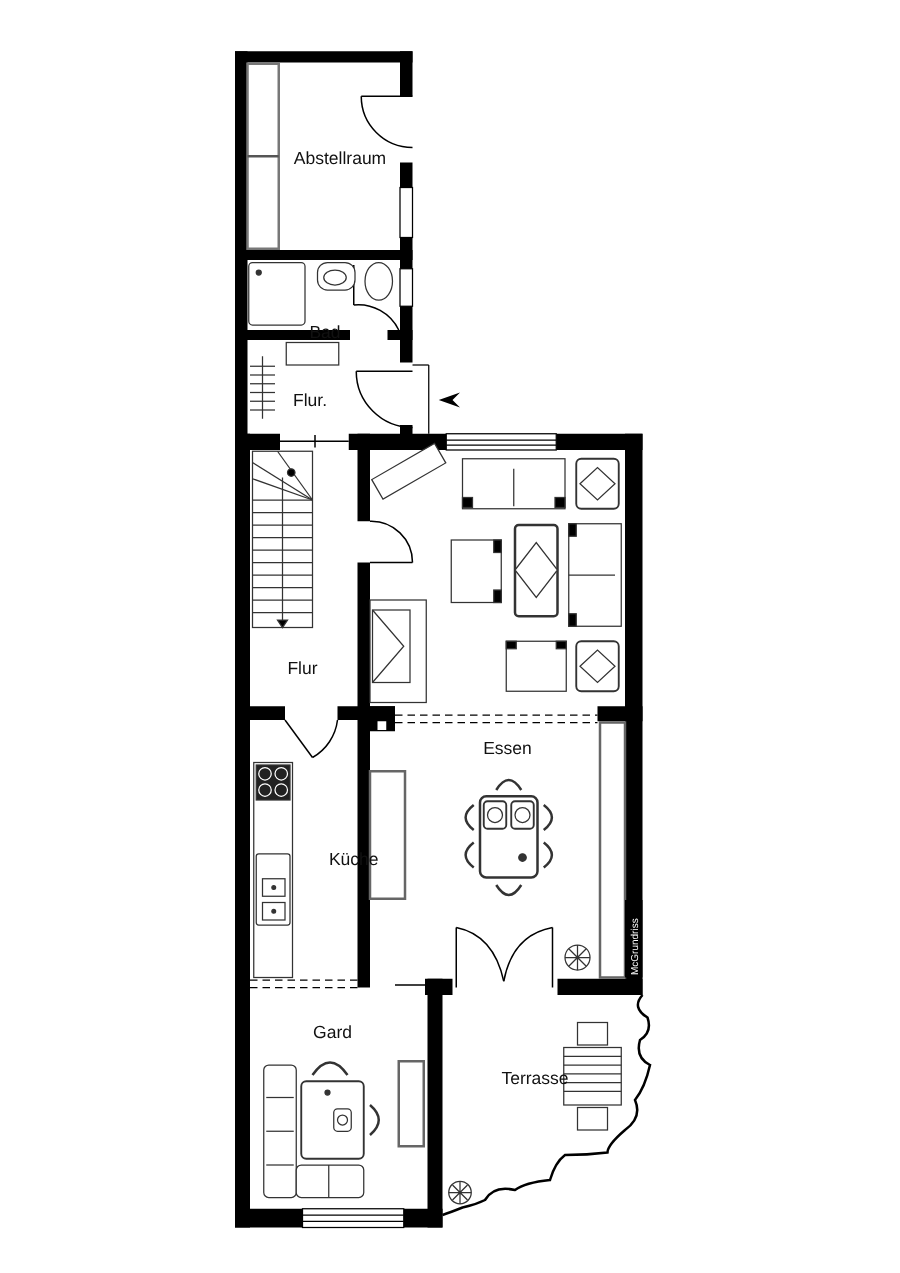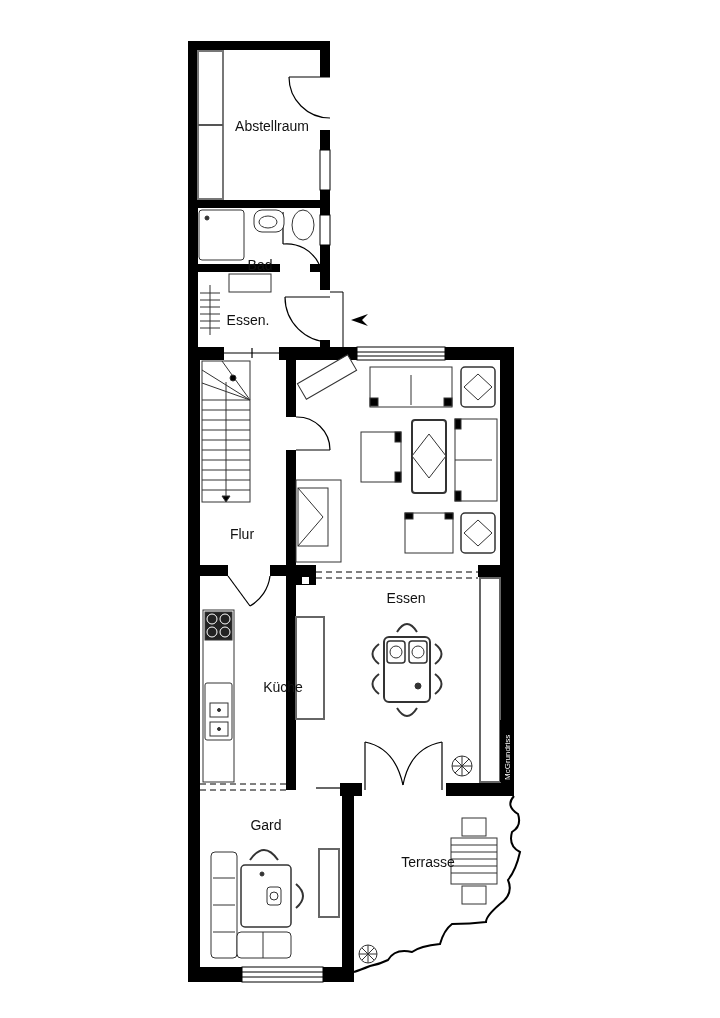--- a/index.html
+++ b/index.html
@@ -231,20 +231,20 @@
     <path d="M359 954 L377 954 M368 945 L368 963 M362 948 L374 960 M374 948 L362 960"></path>
   </g>
 
   <path fill="none" stroke="#000" stroke-width="2" d="M514 796 Q505 806 518 814 Q522 826 512 832 Q508 846 520 852 Q516 870 508 880 Q514 894 500 904 Q486 916 486 922 Q470 924 452 924 Q444 930 440 944 Q420 946 412 952 Q395 948 388 960 Q380 964 370 966 Q360 970 354 972"></path>
 
   <rect x="500" y="720" width="14" height="62" fill="#000"></rect>
 </svg>
 
 <div class="room-label" style="left:272px;top:126px;">Abstellraum</div>
 <div class="room-label" style="left:260px;top:250px;margin-top:15px;">Bad</div>
-<div class="room-label" style="left:248px;top:320px;">Essen.</div>
+<div class="room-label" style="left:248px;top:320px;">Flur.</div>
 <div class="room-label" style="left:242px;top:534px;">Flur</div>
 <div class="room-label" style="left:259px;top:687px;margin-left:24px;">Küche</div>
 <div class="room-label" style="left:406px;top:598px;">Essen</div>
 <div class="room-label" style="left:266px;top:825px;">Gard</div>
 <div class="room-label" style="left:428px;top:862px;">Terrasse</div>
 
 <div class="credit" style="left:503px;top:780px;">McGrundriss</div>
 
 </body></html>

